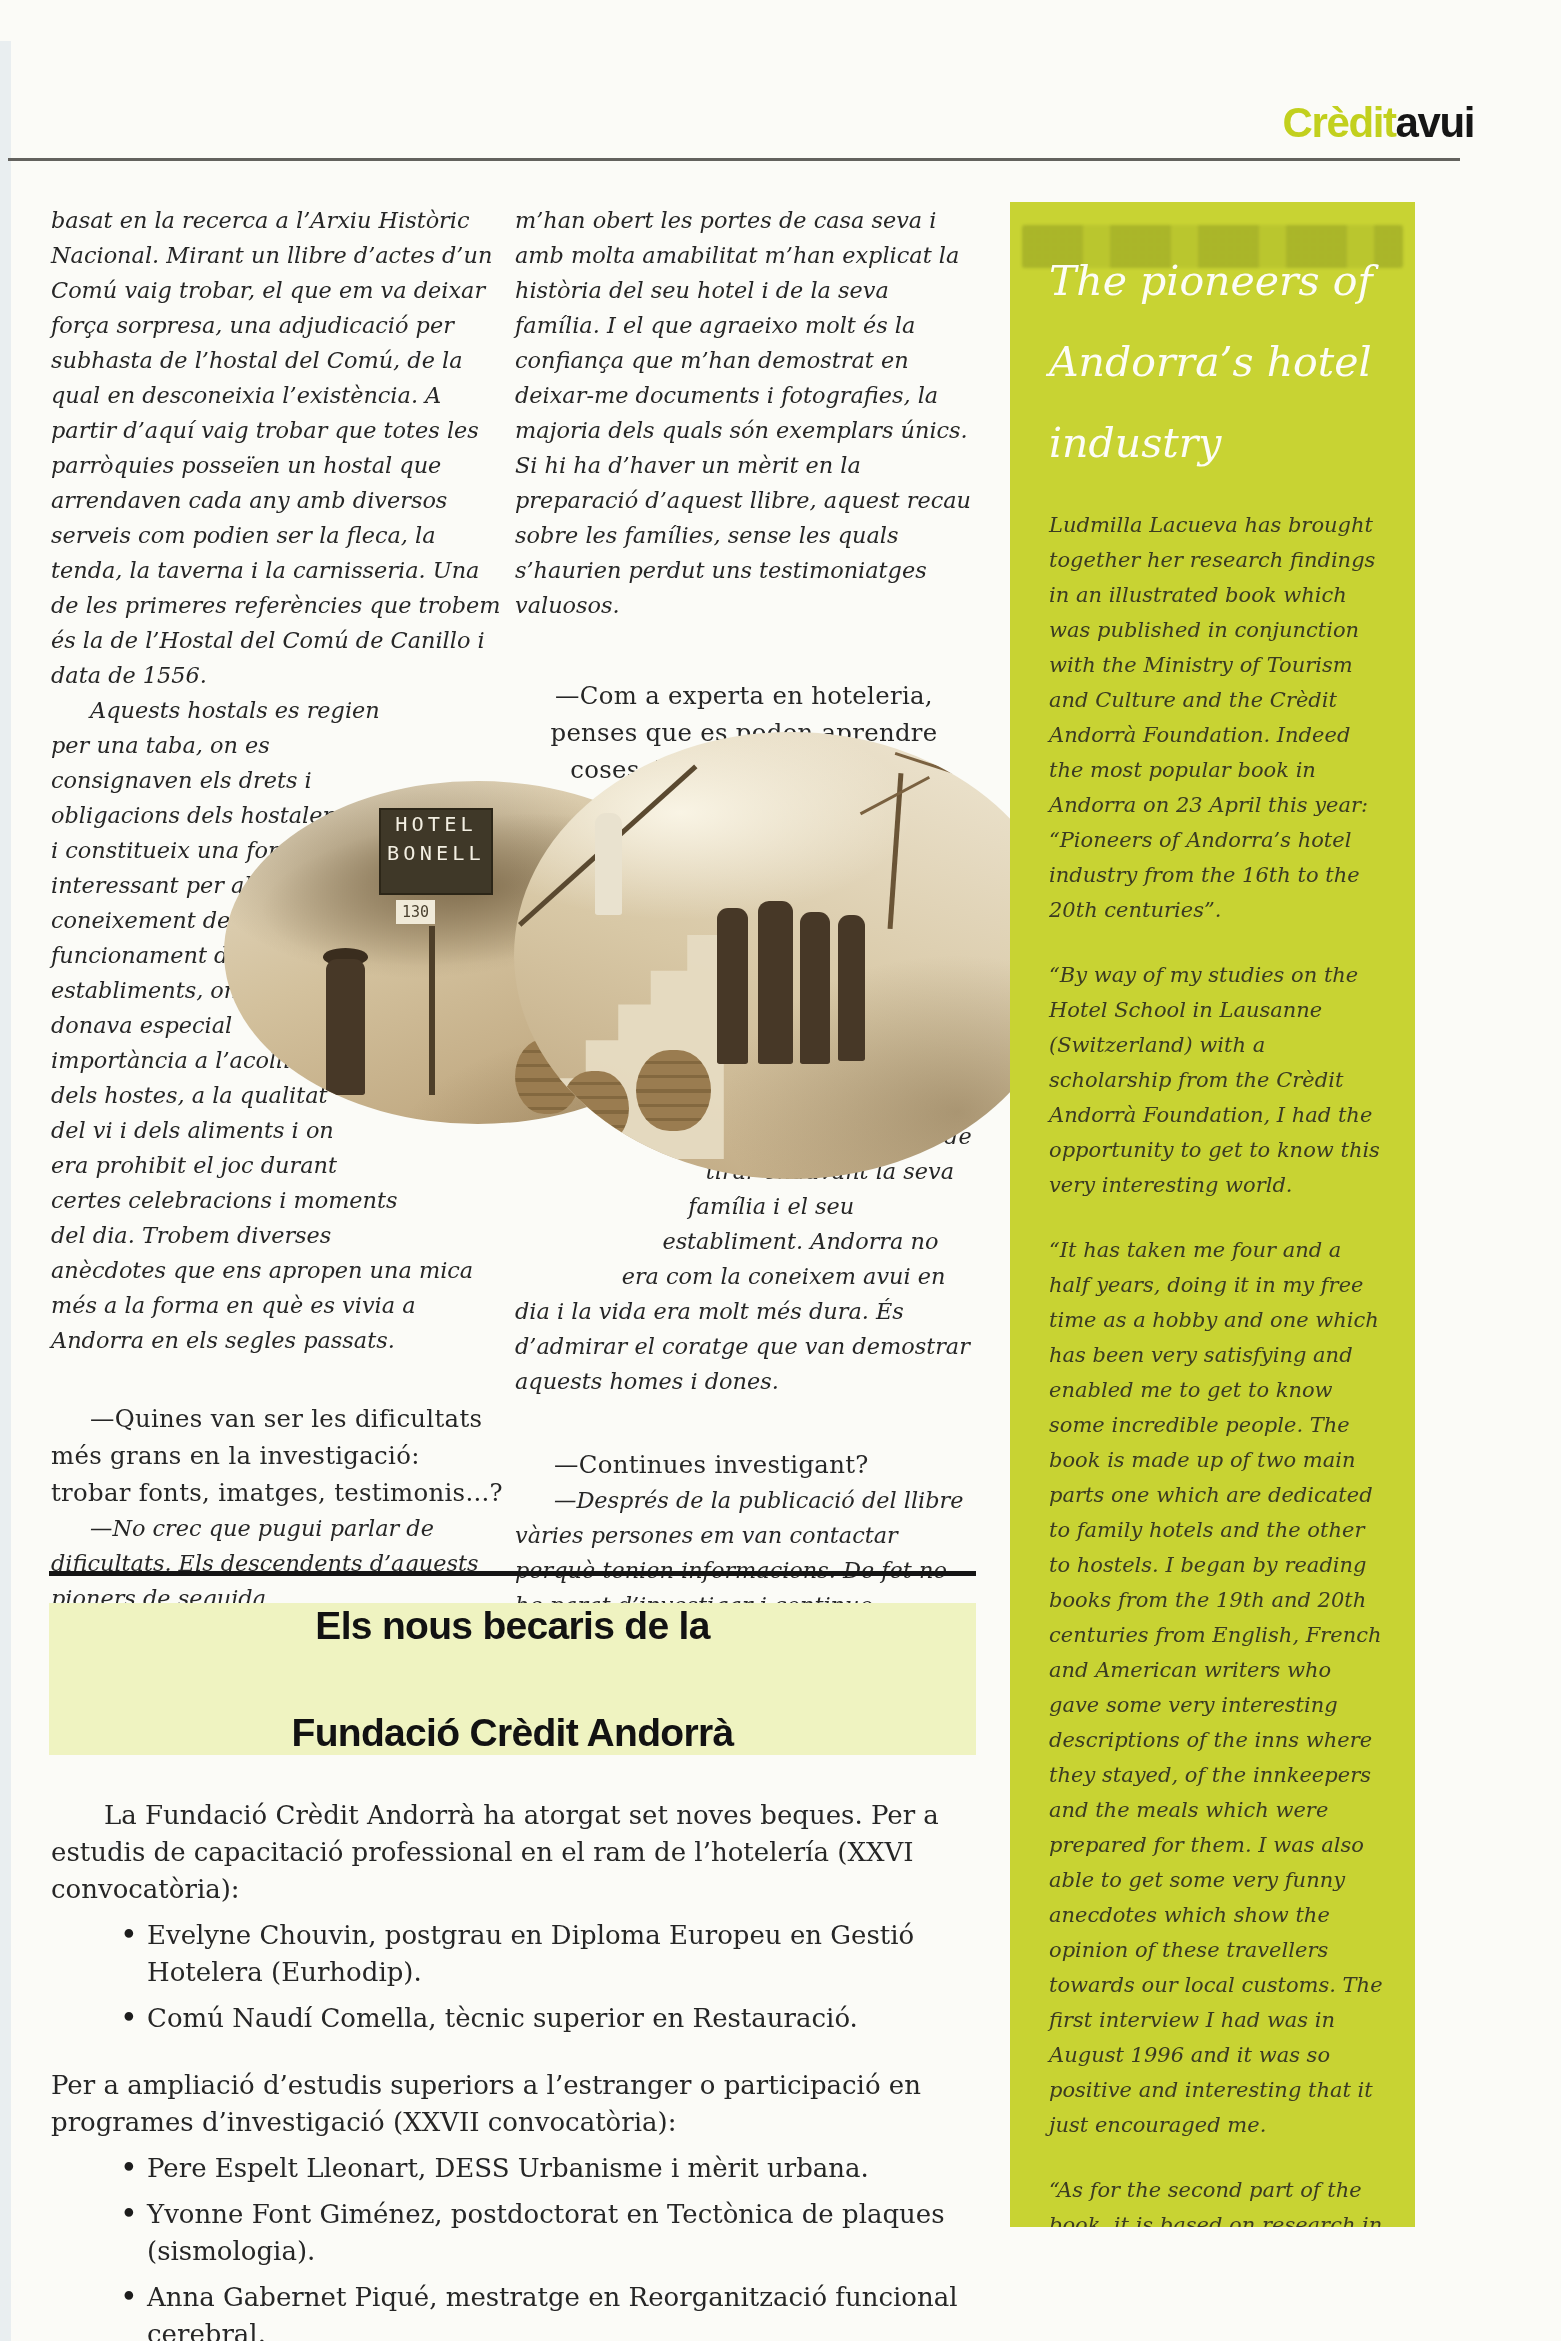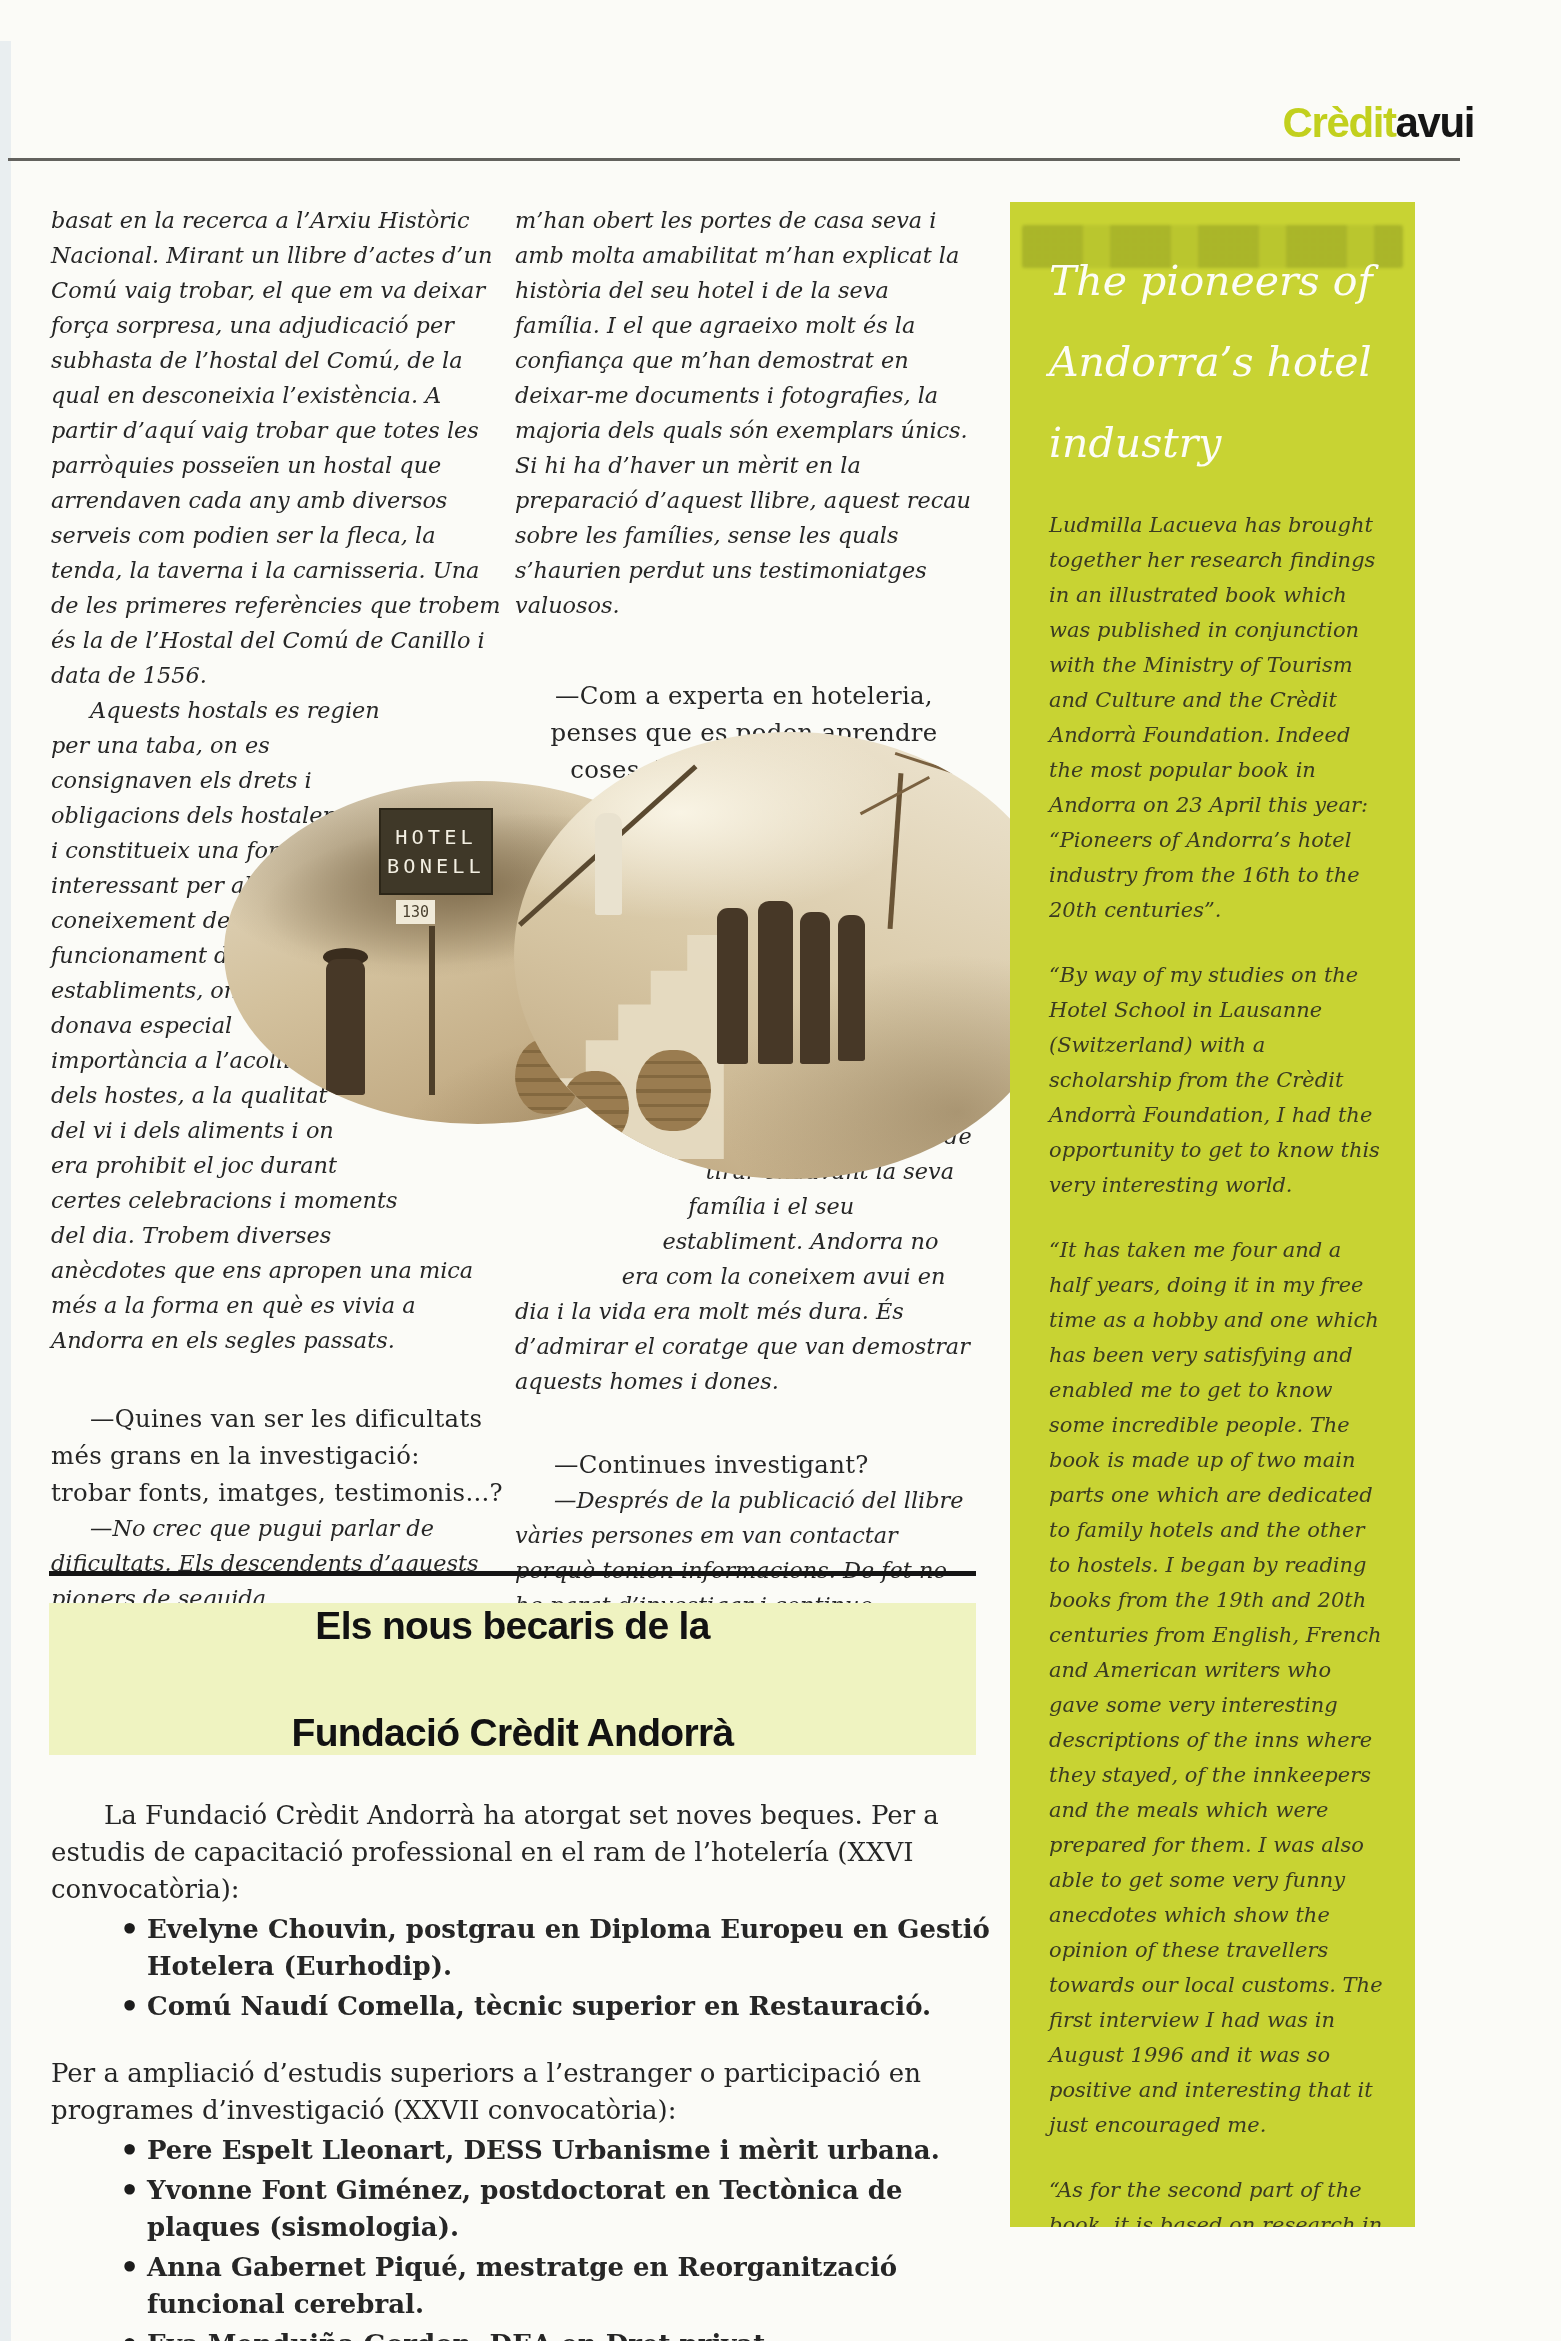--- a/index.html
+++ b/index.html
@@ -48,21 +48,21 @@
       linear-gradient(160deg, #e6dcc6 0%, #d3c19d 45%, #b79d74 100%); }
   .lobe-right { left:290px; top:0; width:554px; height:447px;
     background:
       radial-gradient(ellipse 70% 40% at 30% 18%, rgba(255,252,240,.8), rgba(255,252,240,0) 60%),
       radial-gradient(ellipse 60% 50% at 80% 85%, rgba(120,97,62,.45), rgba(120,97,62,0) 70%),
       linear-gradient(200deg, #efe7d4 0%, #d8c8a6 55%, #bda57e 100%); }
   .ridge { position:absolute; left:-27px; top:13.6px; width:562px; height:210px; transform:rotate(-6deg);
     background:radial-gradient(ellipse 55% 50% at 50% 45%, rgba(96,76,46,.5), rgba(96,76,46,0) 70%); }
   .hotel-sign { position:absolute; left:155px; top:27px; width:110px; height:83px; background:#3f3828;
     color:#f3efe2; font-family:"DejaVu Sans Mono", monospace; font-size:20.3px; line-height:28.5px;
-    letter-spacing:4.1px; text-align:center; display:flex; flex-direction:column; justify-content:center;
+    letter-spacing:4.1px; text-align:center; display:flex; flex-direction:column; 
     border:2px solid #2c2618; }
   .sign-plate { position:absolute; left:172px; top:119px; width:39px; height:24.4px; background:#f0ead9;
     color:#4a4130; font-family:"DejaVu Sans Mono", monospace; font-size:15px; line-height:24.4px; text-align:center; }
   .sign-pole { position:absolute; left:205px; top:145px; width:6.1px; height:169px; background:#4e3f29; }
   .fig { position:absolute; background:#473827; border-radius:11px 11px 2.7px 2.7px; }
   .fig.light { background:#e9e2cf; }
   .hat { position:absolute; background:#3a2d1e; border-radius:50%; }
   .barrel { position:absolute; border-radius:45% / 50%;
     background:repeating-linear-gradient(180deg, #9a7c50 0 11px, #83683f 11px 14.2px); }
   .stairs { position:absolute; left:6.8px; top:203px; width:203px; height:224px; background:#e6dbc2; opacity:.95;
@@ -96,21 +96,21 @@
   .news-rule { position:absolute; left:49px; top:1571px; width:927px; height:4.7px; background:#151515; }
   .news-titlebox { position:absolute; left:49px; top:1603px; width:927px; height:152px; background:#eff3c1;
     display:flex; flex-direction:column; justify-content:space-between; text-align:center;
     font-family:"Liberation Sans", sans-serif; font-weight:bold; font-size:39px; line-height:45px;
     color:#121212; letter-spacing:-0.7px; }
   .news-body { position:absolute; left:51px; top:1797px; width:943px; font-size:26px; line-height:37px; }
   .news-body p { margin:0; }
   .news-body .i1 { text-indent:53px; }
   .news-body .i2 { margin-top:30px; }
   .news-body ul { list-style:none; margin:2.7px 0 0 0; padding:0 0 0 96px; }
-  .news-body li { position:relative; margin-top:3px;font-weight:bold; }
+  .news-body li { position:relative; margin-top:9px; }
   .news-body li::before { content:"\2022"; position:absolute; left:-27px; top:-1.4px; font-size:30px; color:#1c1c1c; }
 </style>
 </head>
 <body>
 
 <div class="page">
   <div class="scan-edge"></div>
 
   <div class="brand">
     <span class="green">Crèdit</span><span class="black">avui</span>

